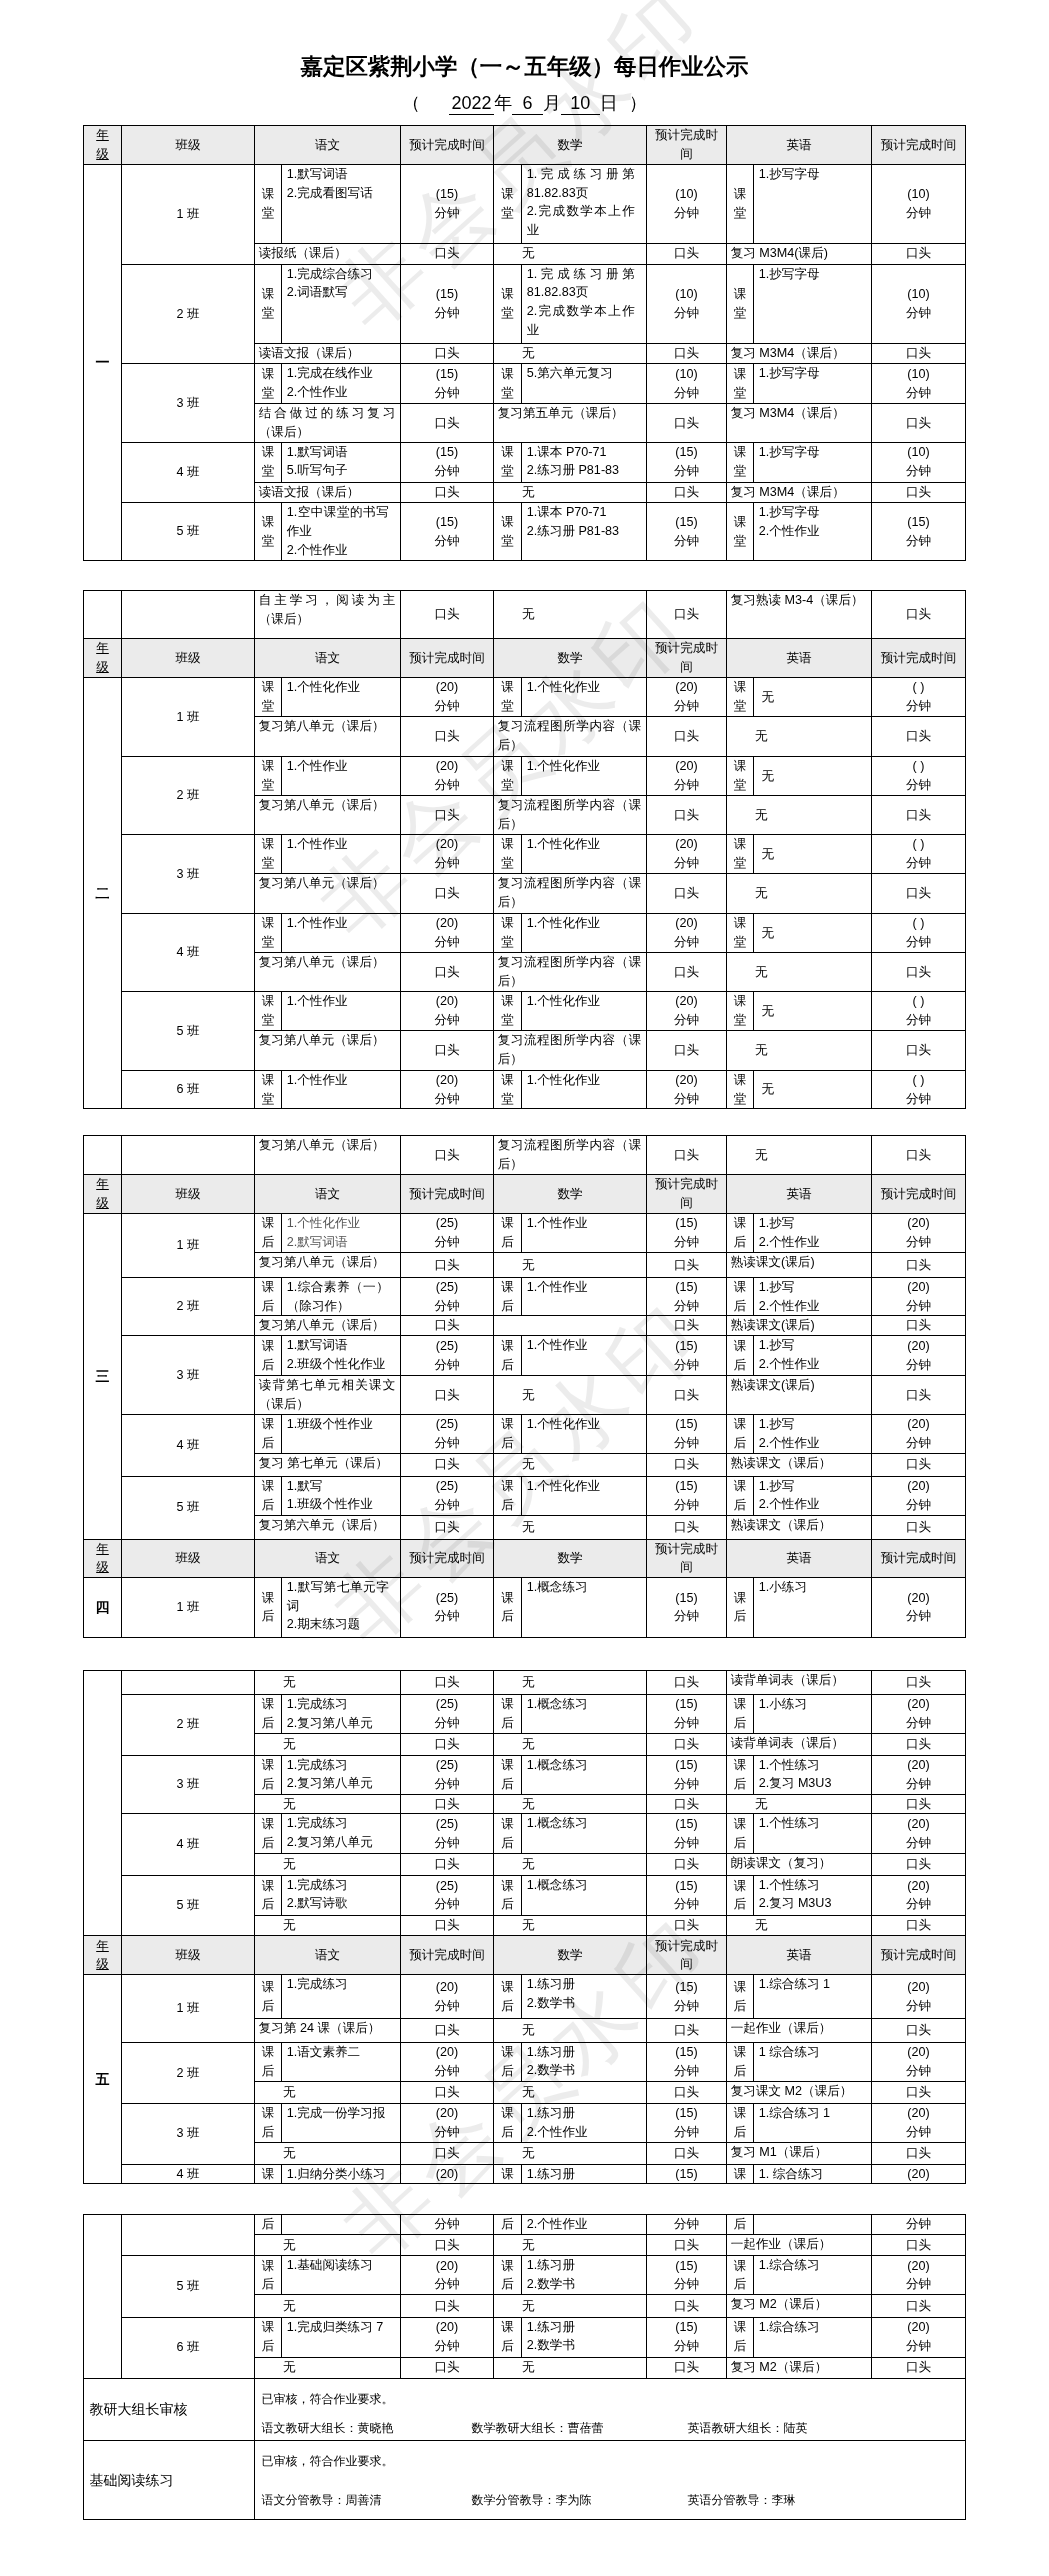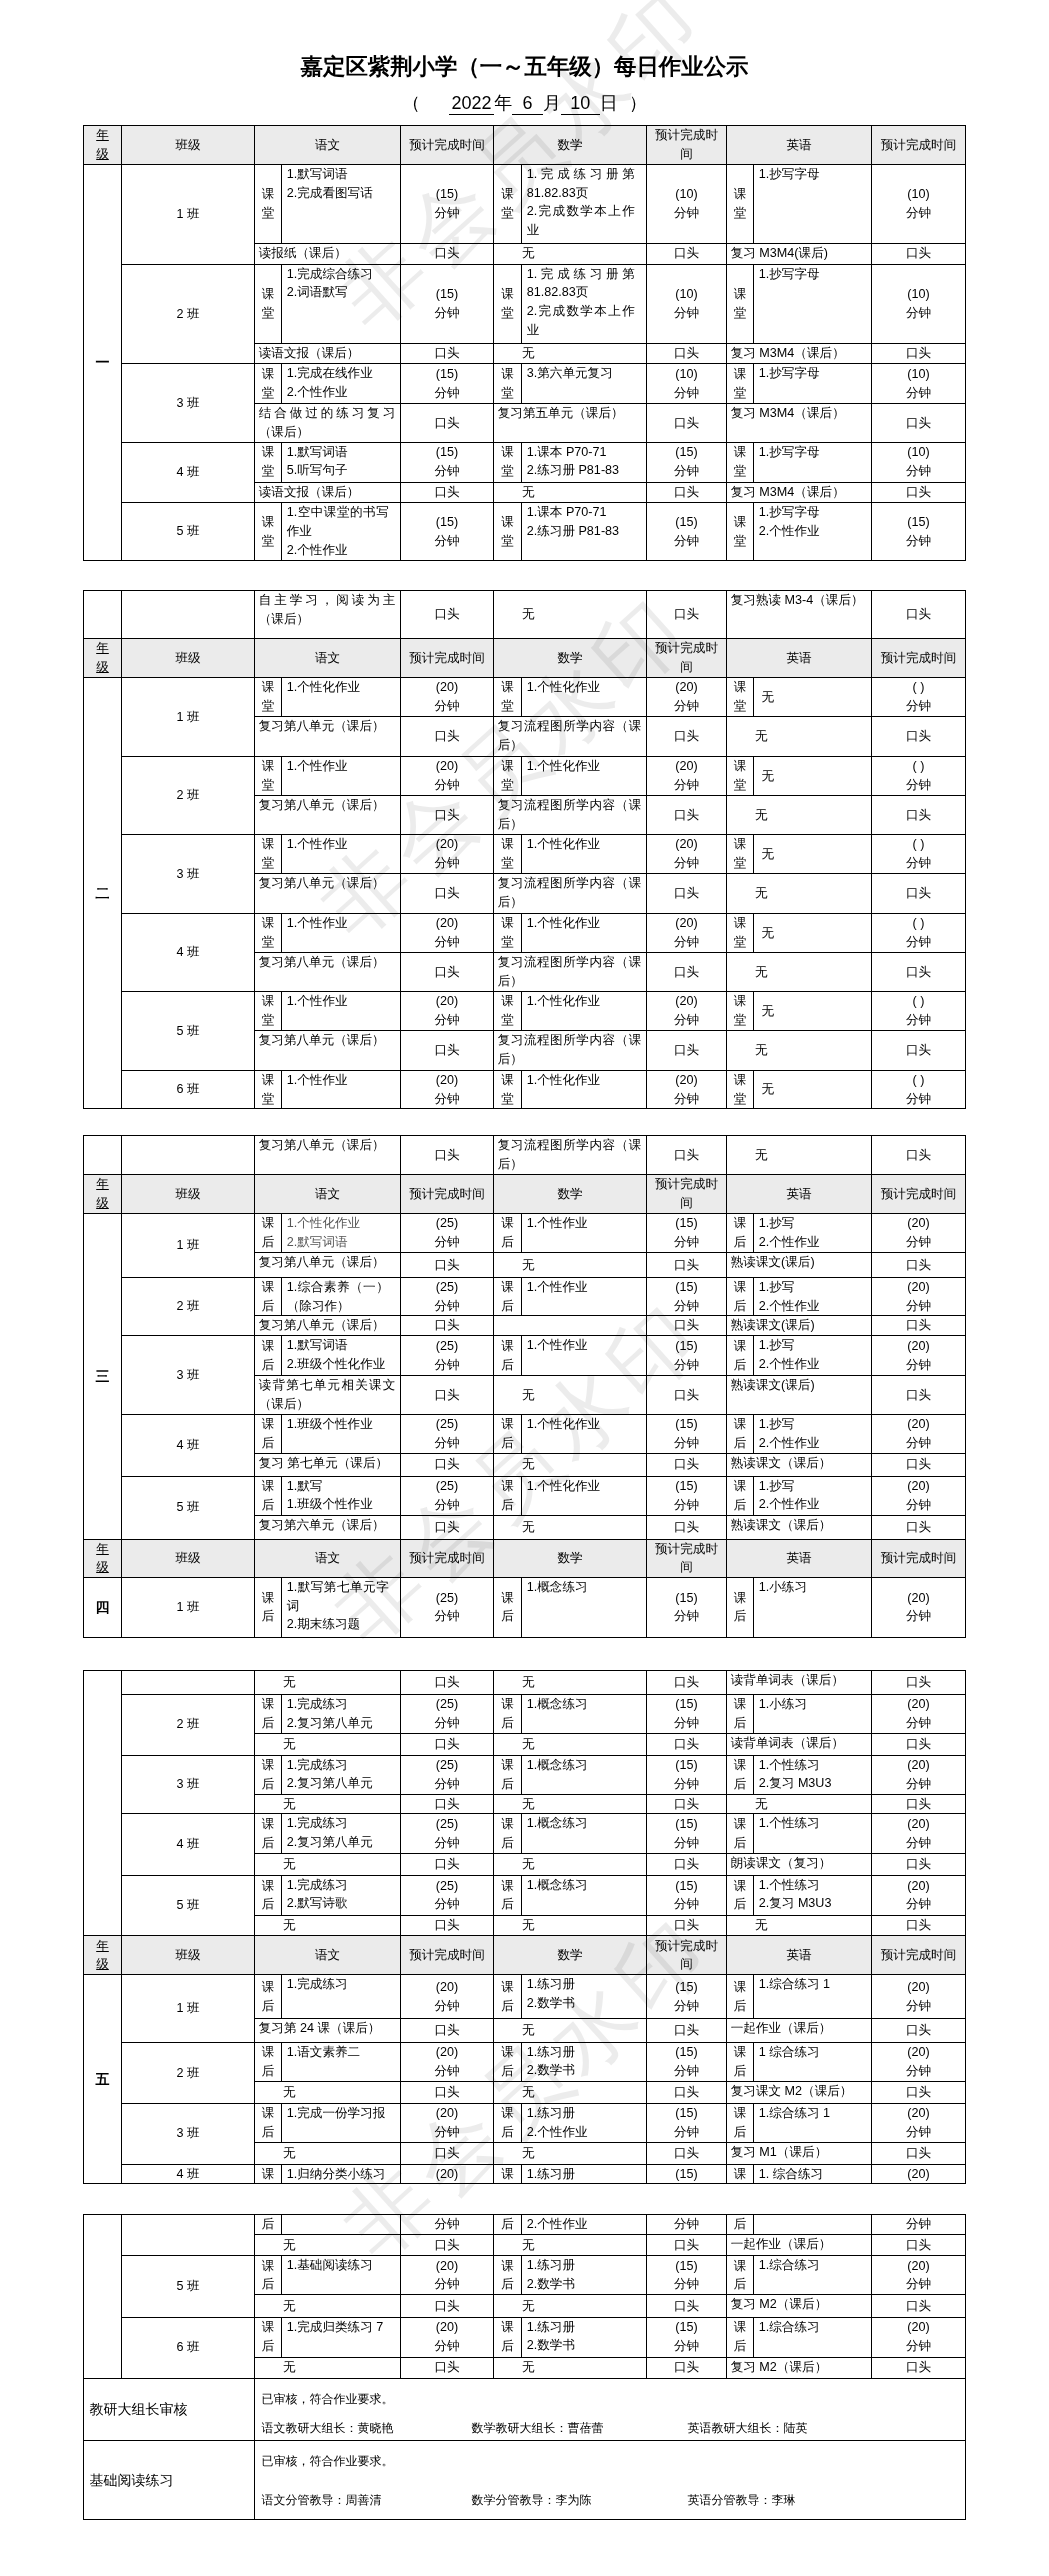--- a/index.html
+++ b/index.html
@@ -186,21 +186,21 @@
           <td class="c-content">
             <div class="item">1.完成在线作业</div>
             <div class="item">2.个性作业</div>
           </td>
           <td class="c-time">
             <div>(15)</div>
             <div>分钟</div>
           </td>
           <td class="c-label"><span class="vl">课堂</span></td>
           <td class="c-content">
-            <div class="item">3.第六单元复习</div>
+            <div class="item">5.第六单元复习</div>
           </td>
           <td class="c-time">
             <div>(10)</div>
             <div>分钟</div>
           </td>
           <td class="c-label"><span class="vl">课堂</span></td>
           <td class="c-content">
             <div class="item">1.抄写字母</div>
           </td>
           <td class="c-time">

